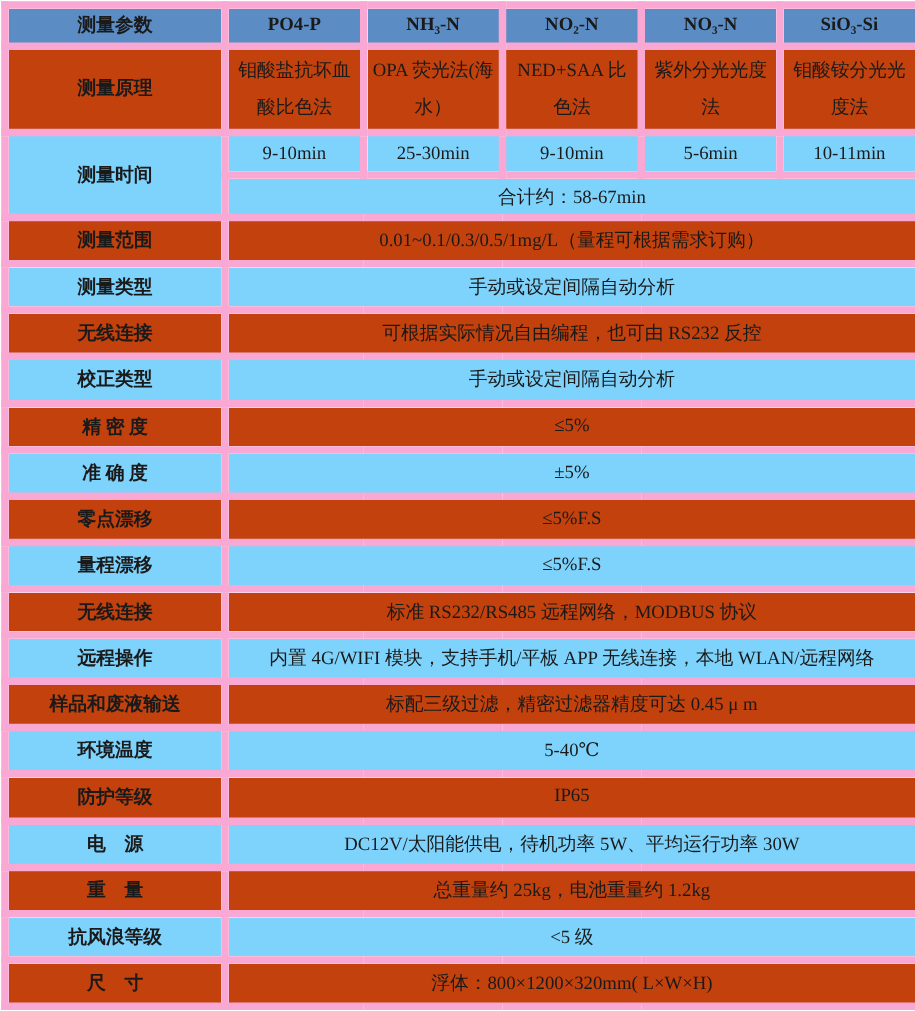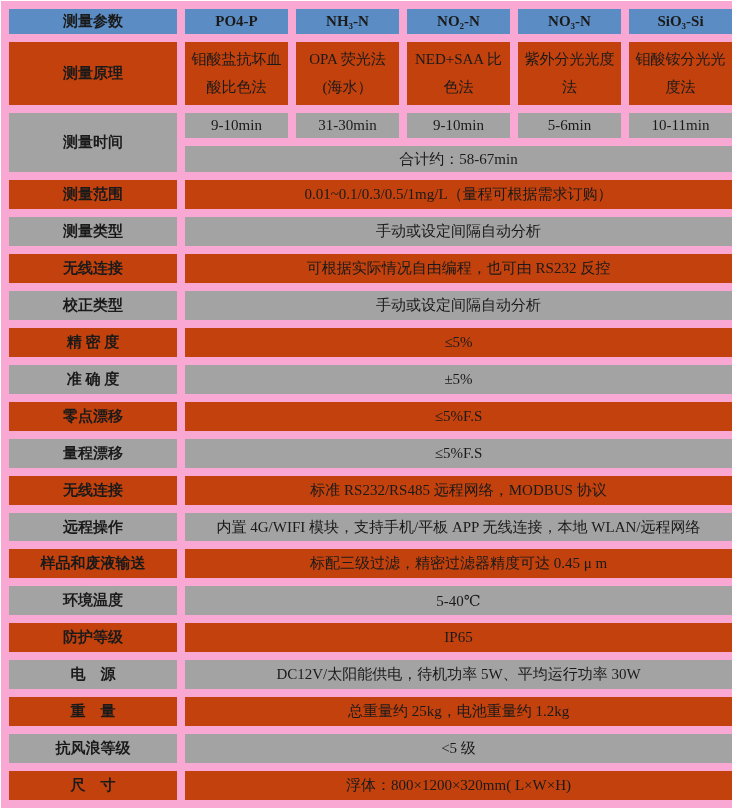--- a/index.html
+++ b/index.html
@@ -9,38 +9,38 @@
     color: #1a1a1a;
   }
   table.spec {
     width: 730px;
     height: 807px;
     margin: 1px;
     border-collapse: collapse;
     table-layout: fixed;
   }
   .spec td, .spec th {
-    border: 8px solid #f9a8d4;
+    border: 6px solid #f9a8d4;
     text-align: center;
     vertical-align: middle;
     font-size: 15px;
     padding: 2px 4px;
     overflow: hidden;
   }
   .spec th { font-weight: bold; }
   tr.hdr { height: 32px; }
   tr.hdr th { background: #5b8cc3; }
   tr.principle { height: 67px; }
   tr.principle td { line-height: 1.9; }
   tr.time-top { height: 33px; }
   tr.time-bottom { height: 33px; }
   tr.spec-row { height: 36px; }
   td.lbl { font-weight: bold; margin-top: 42px; }
   tr.alt td { background: #c2410c; }
-  tr.plain td { background: #a3a3a3; }
+  tr.plain td { background: #7dd3fc; }
   col.c0 { width: 176px; }
   col.cn { width: 111px; }
 </style>
 </head>
 <body>
 
 <table class="spec">
   <colgroup>
     <col class="c0">
       <col class="cn">
@@ -64,21 +64,21 @@
       <td>钼酸盐抗坏血酸比色法</td>
       <td>OPA 荧光法(海水）</td>
       <td>NED+SAA 比色法</td>
       <td>紫外分光光度法</td>
       <td>钼酸铵分光光度法</td>
     </tr>
 
     <tr class="time-top plain">
       <td class="lbl" rowspan="2">测量时间</td>
       <td>9-10min</td>
-      <td>31-30min</td>
+      <td>25-30min</td>
       <td>9-10min</td>
       <td>5-6min</td>
       <td>10-11min</td>
     </tr>
     <tr class="time-bottom plain">
       <td colspan="5">合计约：58-67min</td>
     </tr>
 
     <tr class="spec-row alt">
       <td class="lbl">测量范围</td>

